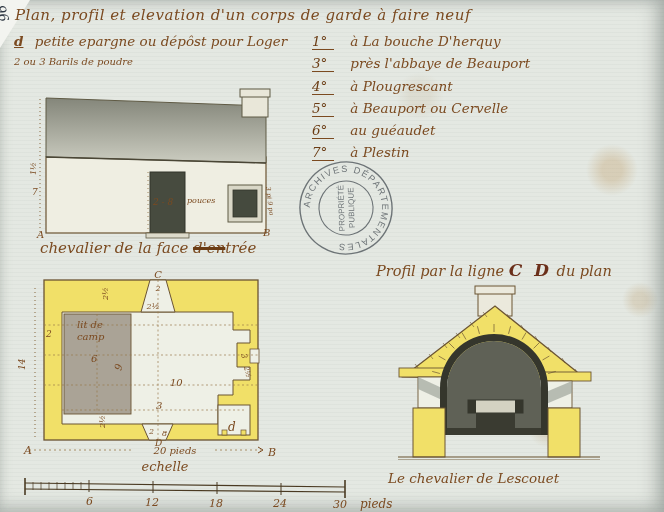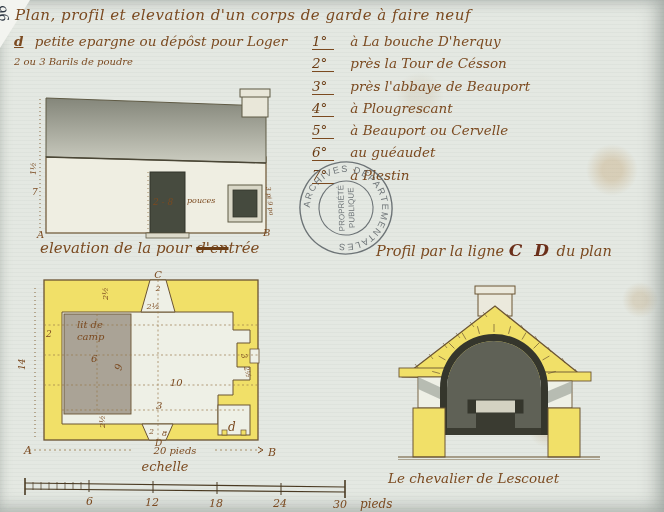--- a/index.html
+++ b/index.html
@@ -40,23 +40,20 @@
     <span>petite epargne ou dépôst pour Loger</span>
   </div>
   <div class="hw" style="left:15px;top:6px;font-size:15px;letter-spacing:.5px;">Plan, profil et elevation d'un corps de garde à faire neuf</div>
   <div class="hw" style="left:14px;top:56px;font-size:10px;">2 ou 3 Barils de poudre</div>
 
   <div class="hw" style="left:312px;top:30px;font-size:13.5px;">
     <div class="list-item">
       <span class="list-num">1°</span>
       <span>à La bouche D'herquy</span></div>
     <div class="list-item">
-      <span class="list-num">2°</span>
-      <span>près la Tour de Césson</span></div>
-    <div class="list-item">
       <span class="list-num">3°</span>
       <span>près l'abbaye de Beauport</span></div>
     <div class="list-item">
       <span class="list-num">4°</span>
       <span>à Plougrescant</span></div>
     <div class="list-item">
       <span class="list-num">5°</span>
       <span>à Beauport ou Cervelle</span></div>
     <div class="list-item">
       <span class="list-num">6°</span>
@@ -109,21 +106,21 @@
     <text x="6" y="90" font-size="8" transform="rotate(-90 6 90)">1½</text>
     <text x="2" y="110" font-size="9">7</text>
     <text x="123" y="120" font-size="9" fill="#3b2a14">2 - 8</text>
     <text x="157" y="118" font-size="8">pouces</text>
     <text x="236" y="102" font-size="6.5" transform="rotate(83 236 102)">3 pi 9 po</text>
     <text x="7" y="153" font-size="10" fill="#5d3812">A</text>
     <text x="233" y="151" font-size="10" fill="#5d3812">B</text>
   </svg>
 
   <div class="hw" style="left:40px;top:239px;font-size:15px;">
-    <span>elevation de la pour </span><span class="struck">d'en</span><span>trée</span>
+    <span>chevalier de la face </span><span class="struck">d'en</span><span>trée</span>
   </div>
 
   <svg style="position:absolute;left:15px;top:270px;" width="290" height="205" viewBox="0 0 290 205">
 
     <line x1="20" y1="18" x2="20" y2="168" stroke="#8a6a40" stroke-width="1" stroke-dasharray="1,3"></line>
 
     <rect x="29" y="10" width="214" height="160" fill="#f1e068" stroke="#6b5433" stroke-width="1.3"></rect>
 
     <polygon points="47,42 218,42 218,60 235,60 235,73 222,73 222,97 235,97 235,110 218,110 218,125 203,125 203,154 47,154" fill="#eef0e6" stroke="#6b5433" stroke-width="1"></polygon>
 
@@ -172,21 +169,21 @@
     <text x="140" y="176" font-size="9" fill="#5d3812">D</text>
     <text x="226" y="84" font-size="8" transform="rotate(78 226 84)">3</text>
     <text x="229" y="97" font-size="7" transform="rotate(78 229 97)">2½</text>
     <text x="213" y="161" font-size="12" fill="#5d3812">d</text>
     <text x="9" y="184" font-size="11" fill="#5d3812">A</text>
     <text x="253" y="186" font-size="11" fill="#5d3812">B</text>
     <text x="160" y="184" font-size="10" text-anchor="middle">20 pieds</text>
     <text x="150" y="201" font-size="13" text-anchor="middle">echelle</text>
   </svg>
 
-  <div class="hw" style="left:376px;top:240px;font-size:14.5px;">
+  <div class="hw" style="left:376px;top:260px;font-size:14.5px;">
     <span>Profil par la ligne </span>
     <span style="font-size:17px;font-weight:bold;color:#6b2f1a;letter-spacing:3px;">C D</span>
     <span> du plan</span>
   </div>
 
   <svg style="position:absolute;left:395px;top:280px;" width="220" height="180" viewBox="0 0 220 180">
 
     <rect x="83" y="10" width="34" height="26" fill="#ebe9dc" stroke="#6b5433" stroke-width="1"></rect>
     <rect x="80" y="6" width="40" height="8" fill="#ebe9dc" stroke="#6b5433" stroke-width="1"></rect>
 

